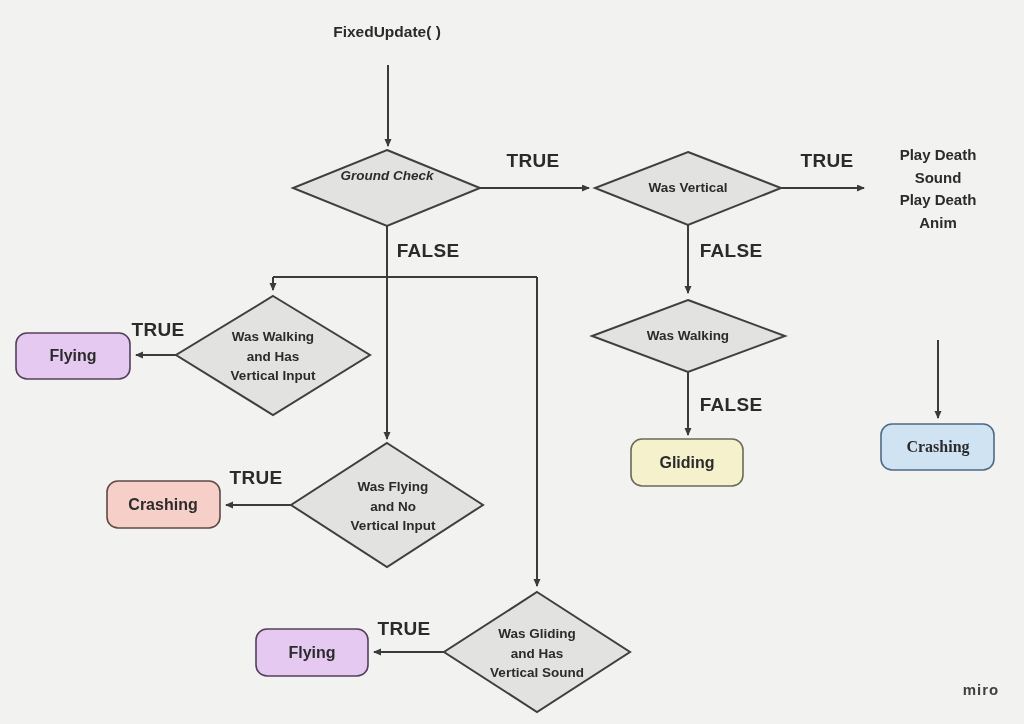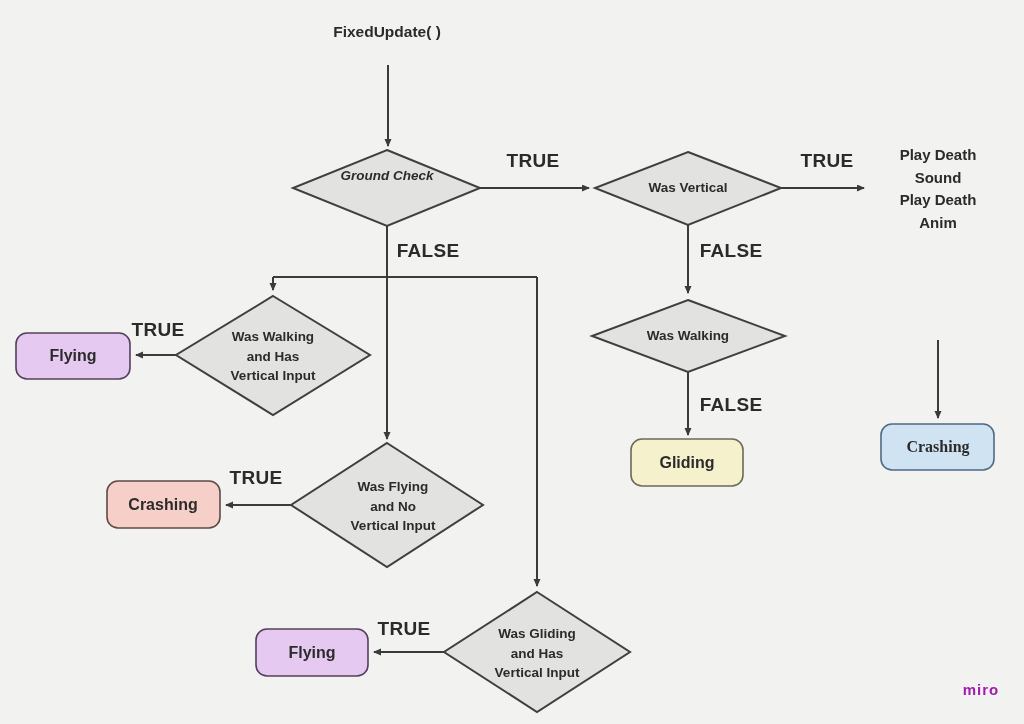--- a/index.html
+++ b/index.html
@@ -30,21 +30,21 @@
     line-height: 1.45;
     pointer-events: none;
   }
   .lbl.node { font-size: 13.5px; width: 150px; }
   .lbl.state { font-size: 16px; font-weight: 600; }
   .lbl.edge { font-size: 19px; letter-spacing: 0.3px; }
   .lbl.title { font-size: 15.5px; }
   .lbl.annot { font-size: 15px; line-height: 1.5; }
   .lbl.watermark {
     font-size: 15px;
-    color: #a21caf;
+    color: #404040;
     letter-spacing: 1px;
     font-weight: 700;
   }
 </style>
 </head>
 <body>
 
 <div class="canvas">
 
   <svg width="1024" height="724" viewBox="0 0 1024 724">
@@ -94,21 +94,21 @@
   <div class="lbl node" style="left:688px; top:188px;">Was Vertical</div>
   <div class="lbl node" style="left:273px; top:356px;">Was Walking
 and Has
 Vertical Input</div>
   <div class="lbl node" style="left:393px; top:506px;">Was Flying
 and No
 Vertical Input</div>
   <div class="lbl node" style="left:688px; top:336px;">Was Walking</div>
   <div class="lbl node" style="left:537px; top:653px;">Was Gliding
 and Has
-Vertical Input</div>
+Vertical Sound</div>
 
   <div class="lbl state" style="left:73px; top:356px;">Flying</div>
   <div class="lbl state" style="left:163px; top:505px;">Crashing</div>
   <div class="lbl state" style="left:687px; top:463px;">Gliding</div>
   <div class="lbl state" style="left:938px; top:447px;font-family:Liberation Serif, serif;">Crashing</div>
   <div class="lbl state" style="left:312px; top:653px;">Flying</div>
 
   <div class="lbl edge" style="left:533px; top:161px;">TRUE</div>
   <div class="lbl edge" style="left:428px; top:251px;">FALSE</div>
   <div class="lbl edge" style="left:827px; top:161px;">TRUE</div>

